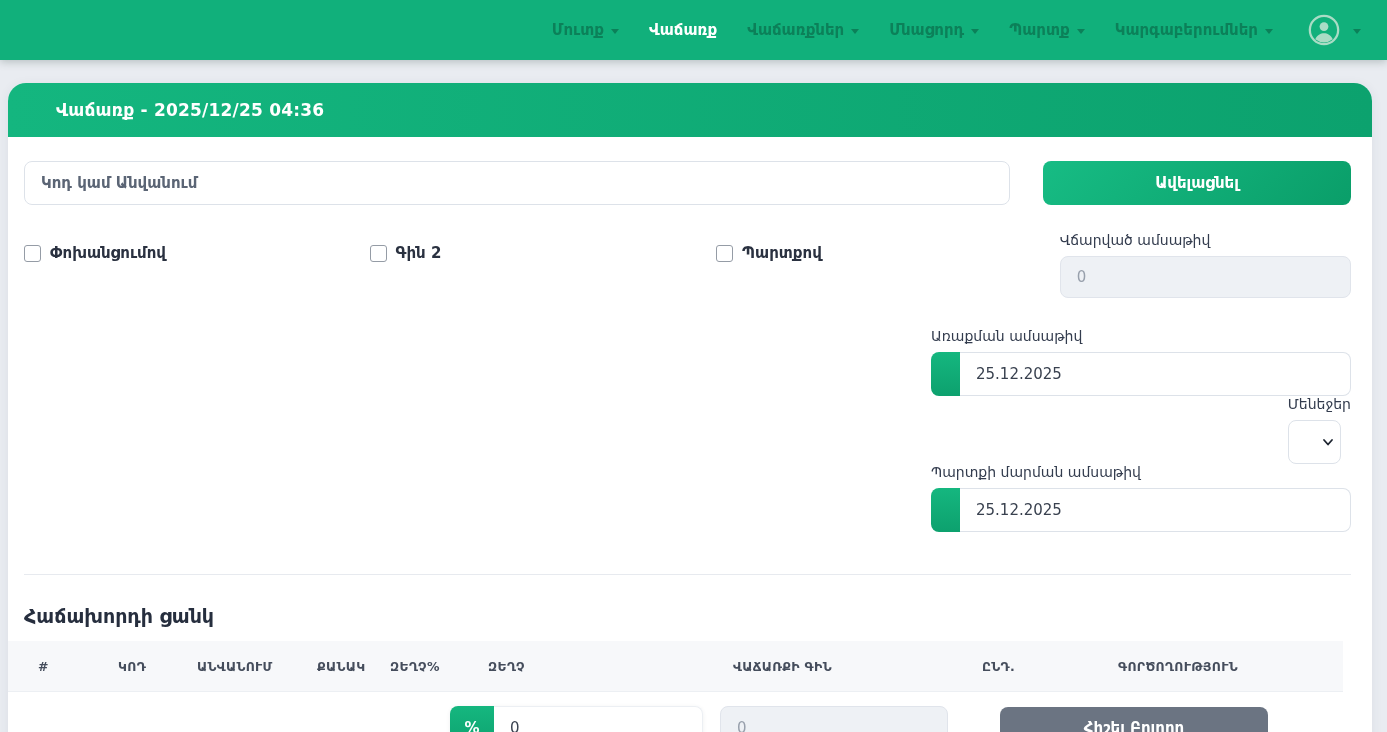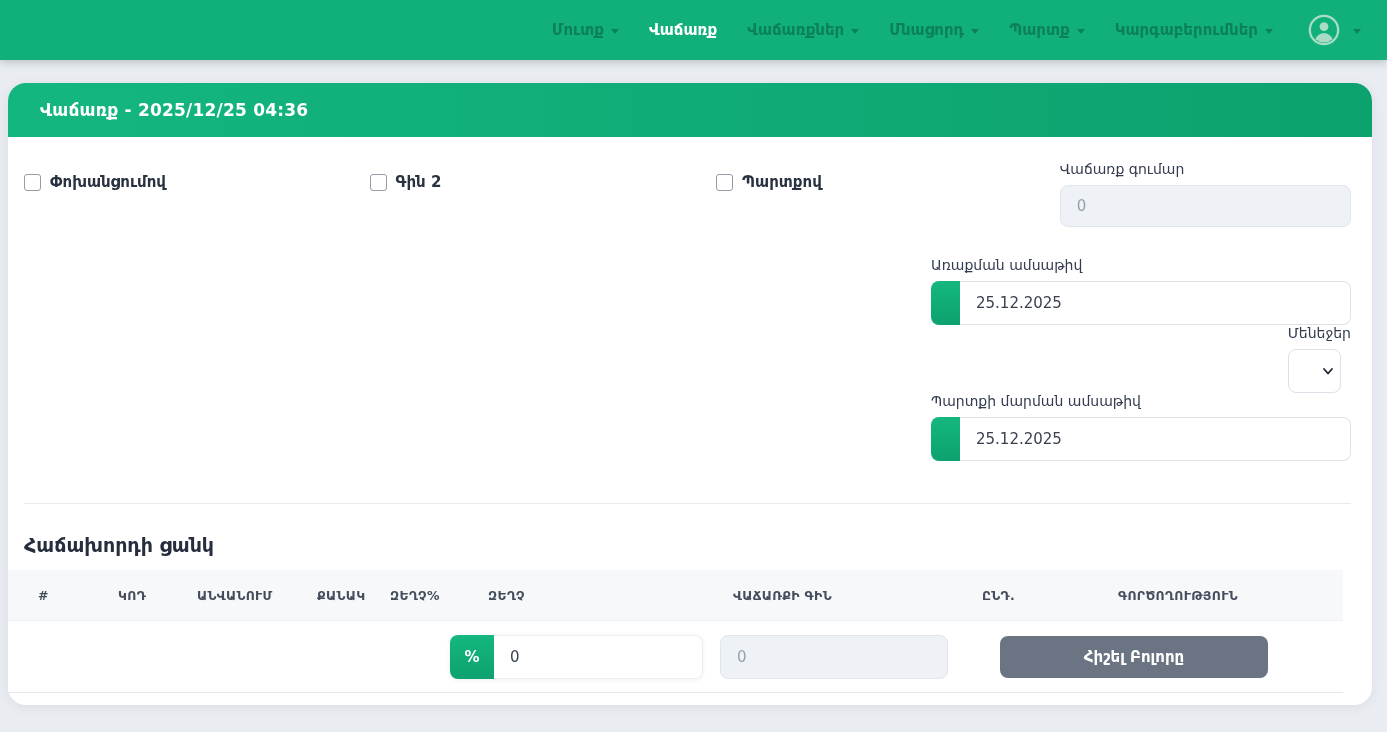--- a/index.html
+++ b/index.html
@@ -59,21 +59,21 @@
     border-radius:18px;
     overflow:hidden;
     box-shadow:0 2px 12px rgba(40,55,80,.07);
     min-height:622px;
   }
   .card-header {
     height:54px;
     background:linear-gradient(90deg,#14b67f 0%,#0ca26e 100%);
     display:flex;
     align-items:center;
-    padding-left:32px;
+    padding-left:48px;
   }
   .card-header h1 {
     color:#ffffff;
     font-size:17px;
     font-weight:700;
     letter-spacing:.2px;
   }
   .card-body { padding:24px 21px 0 16px; }
 
   
@@ -303,20 +303,24 @@
     <i class="caret" style="color:#0c8059;"></i>
   </div>
 </nav>
 
 <main class="card">
   <div class="card-header">
     <h1>Վաճառք - 2025/12/25 04:36</h1>
   </div>
 
   <div class="card-body">
+    <div class="row1">
+      <input class="txt-input product-input" type="text" placeholder="Կոդ կամ Անվանում" style="">
+      <button class="btn-add">Ավելացնել</button>
+    </div>
 
 
     <div class="row3">
       <div class="chk-col c1">
         <label class="chk">
           <input type="checkbox" style="">
           <span>Փոխանցումով</span>
         </label>
       </div>
       <div class="chk-col c2">
@@ -325,21 +329,21 @@
           <span>Գին 2</span>
         </label>
       </div>
       <div class="chk-col c3">
         <label class="chk">
           <input type="checkbox" style="">
           <span>Պարտքով</span>
         </label>
       </div>
       <div class="paid-col">
-        <span class="field-label">Վաճառք գումար</span>
+        <span class="field-label">Վճարված ամսաթիվ</span>
         <input class="txt-input" type="text" disabled="" value="0" style="">
       </div>
     </div>
 
     <div class="row4">
       <div class="date-col">
         <span class="field-label">Առաքման ամսաթիվ</span>
         <div class="date-group">
           <span class="date-addon"></span>
           <input class="txt-input" type="text" value="25.12.2025" style="">

